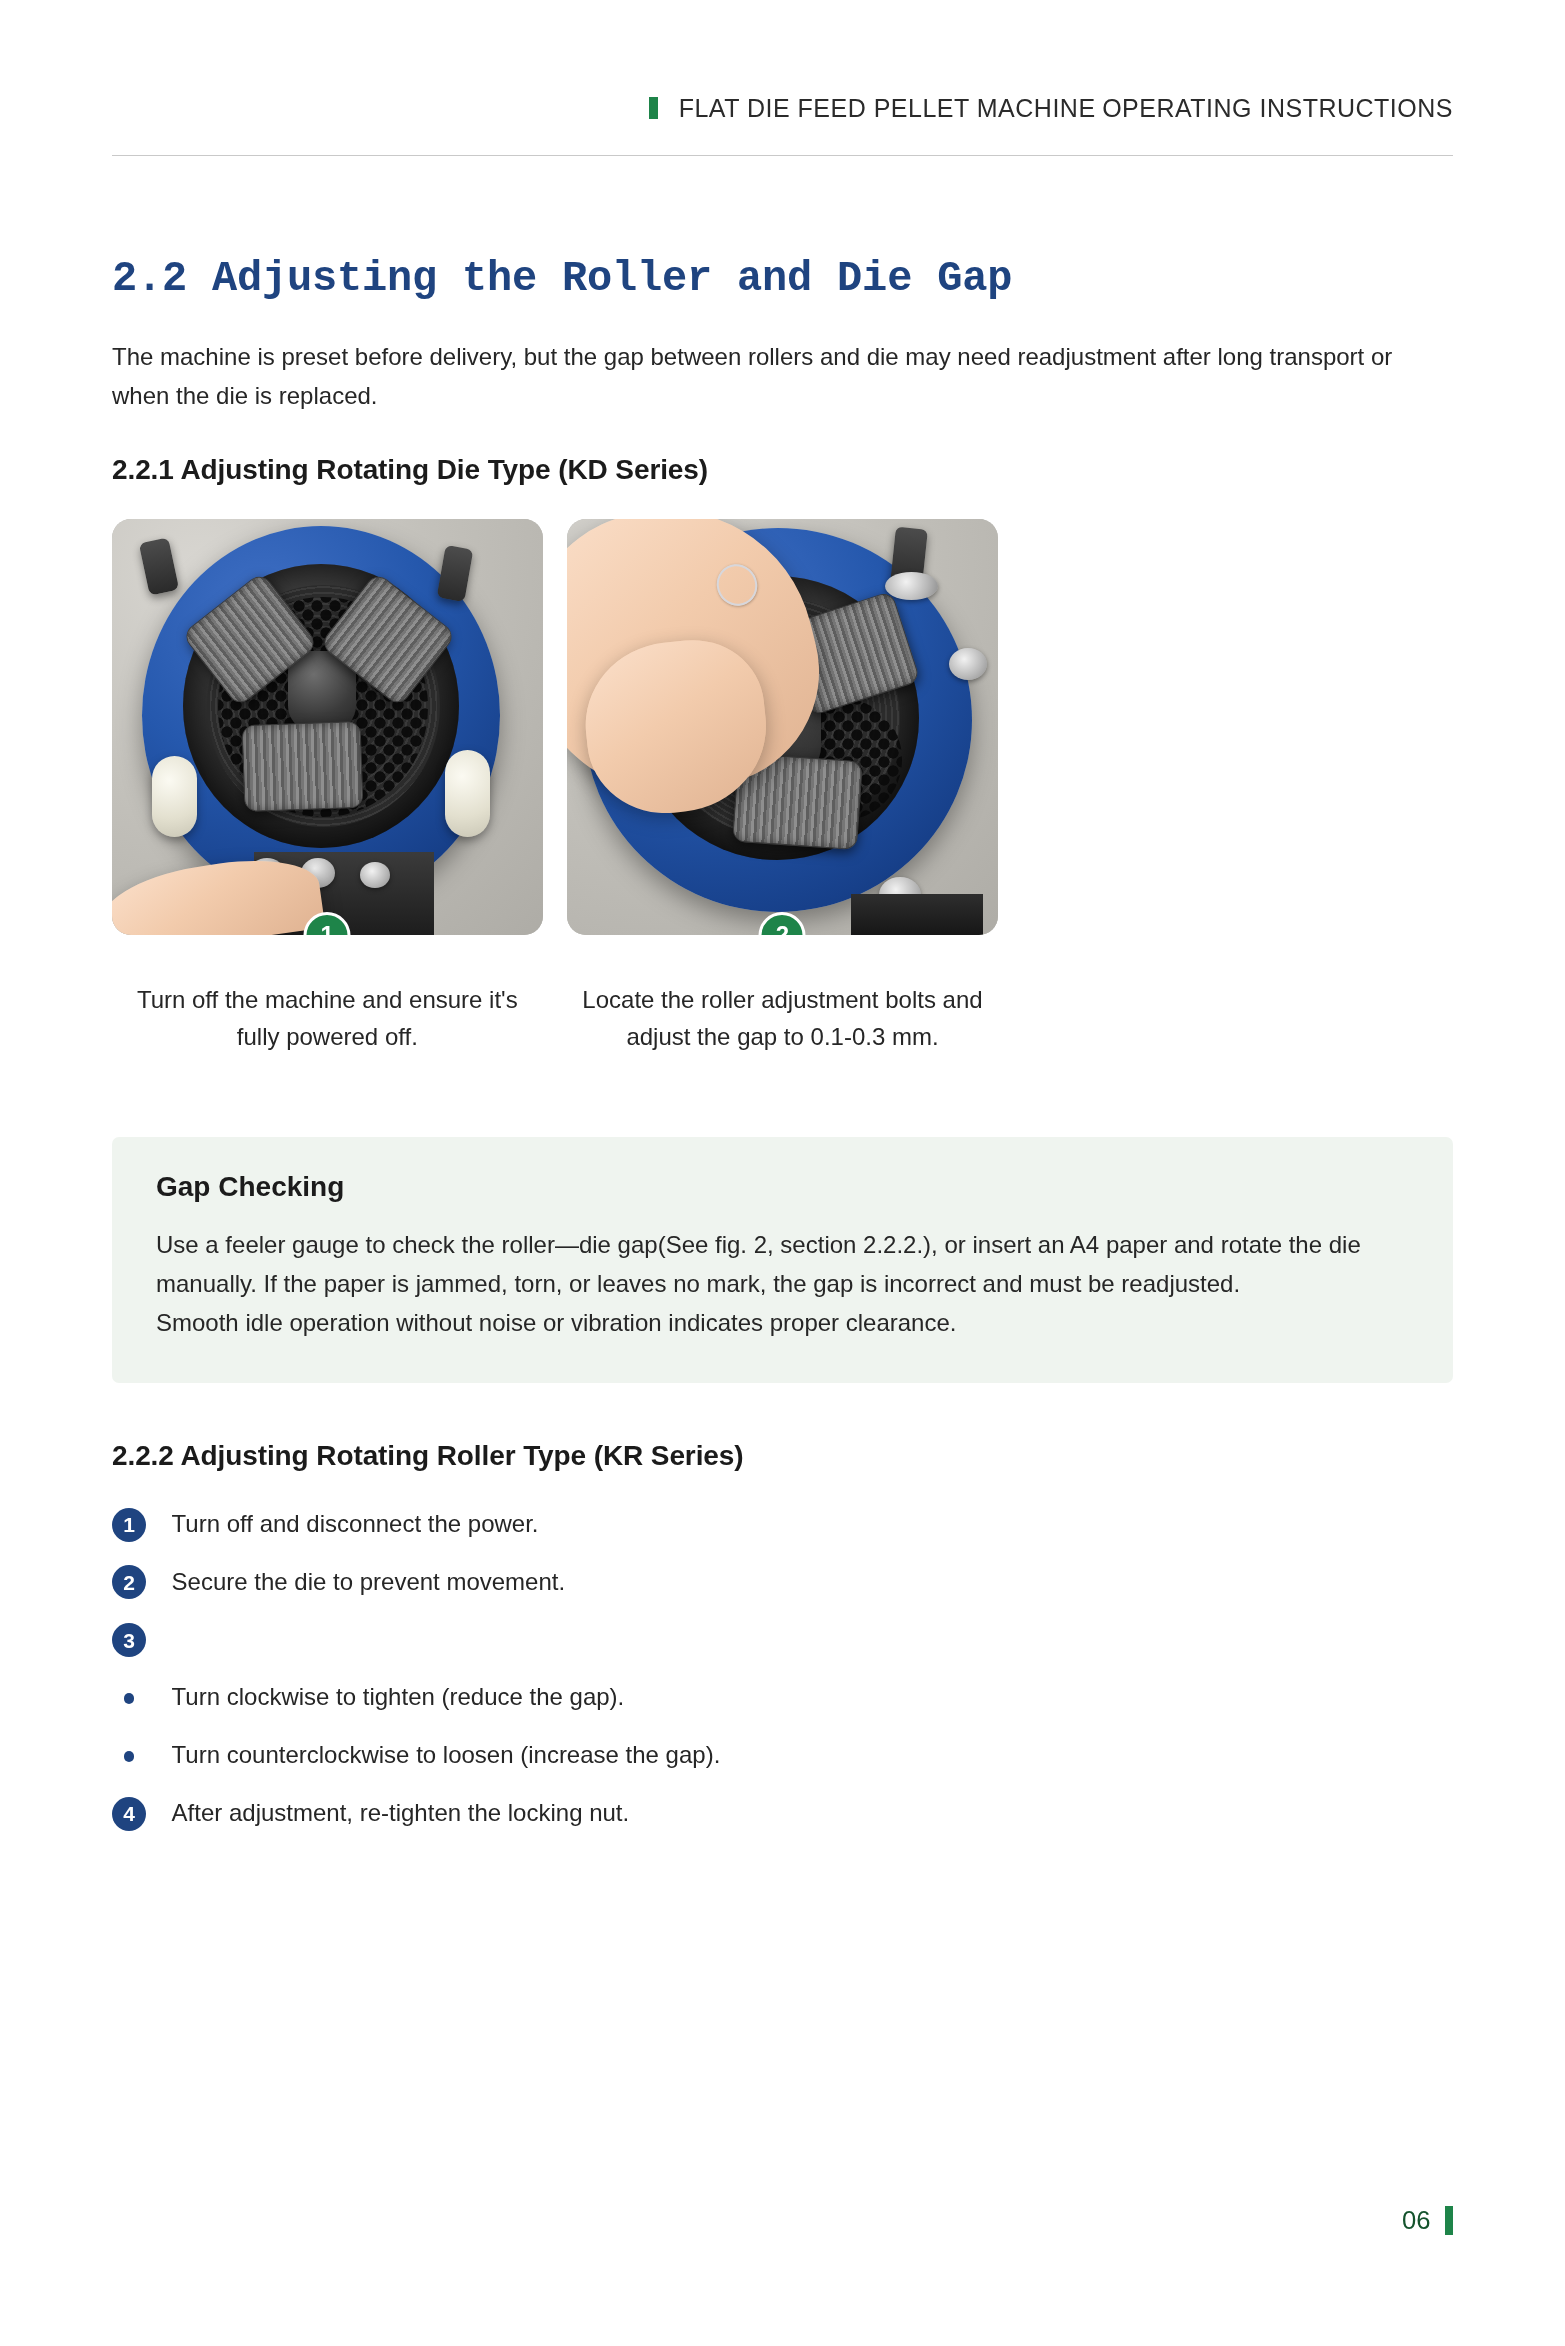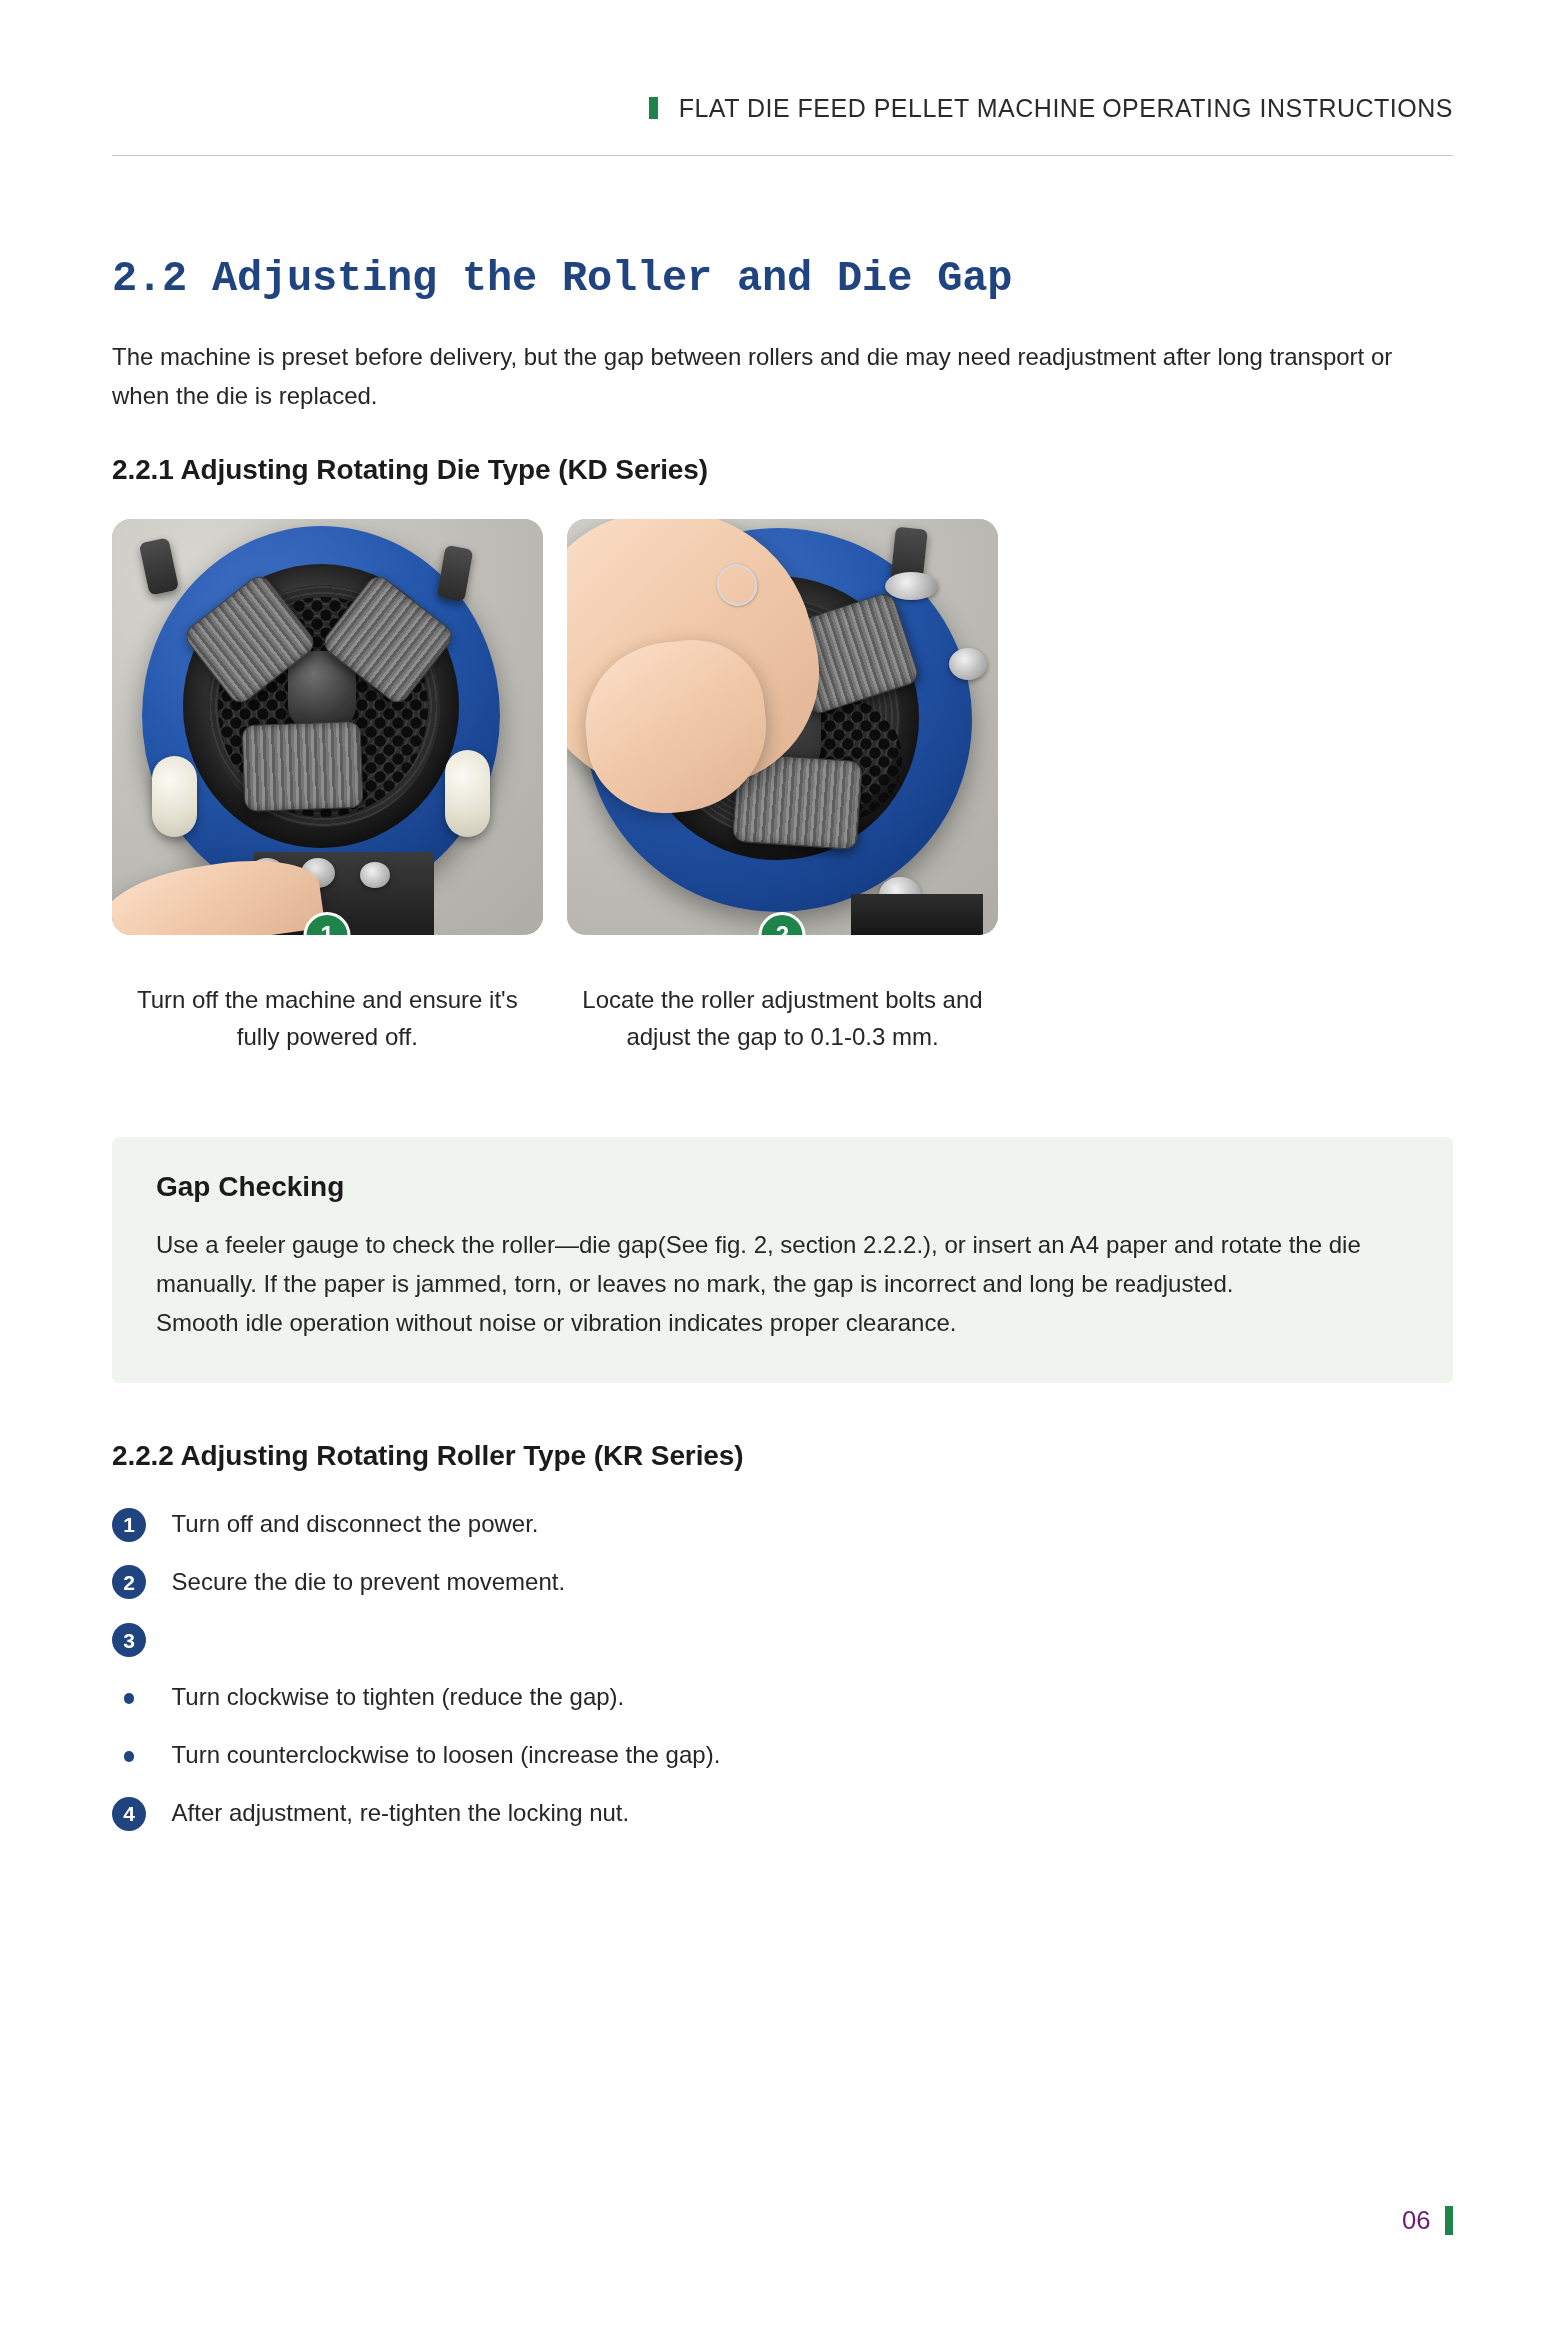--- a/index.html
+++ b/index.html
@@ -302,21 +302,21 @@
   .doc-footer {
     position: absolute;
     right: 112px;
     bottom: 112px;
     display: flex;
     align-items: center;
     gap: 14px;
   }
   .page-num {
     font-size: 25.6px;
-    color: #701a75;
+    color: #14532d;
   }
   .footer-bar {
     width: 8.5px; height: 29px;
     background: #1e8449;
   }
 </style>
 </head>
 <body>
 
 <div class="page">
@@ -386,21 +386,21 @@
       </div>
       <div class="photo-caption">Locate the roller adjustment bolts and adjust the gap to 0.1-0.3 mm.</div>
     </div>
 
 
   </div>
 
   <div class="callout">
     <div class="callout-title">Gap Checking</div>
     <div class="callout-body">
-      <span>Use a feeler gauge to check the roller—die gap(See fig. 2, section 2.2.2.), or insert an A4 paper and rotate the die manually. If the paper is jammed, torn, or leaves no mark, the gap is incorrect and long be readjusted.</span>
+      <span>Use a feeler gauge to check the roller—die gap(See fig. 2, section 2.2.2.), or insert an A4 paper and rotate the die manually. If the paper is jammed, torn, or leaves no mark, the gap is incorrect and must be readjusted.</span>
       <span class="line2">Smooth idle operation without noise or vibration indicates proper clearance.</span>
     </div>
   </div>
 
   <h2 class="subsection-title subsection-title-2">2.2.2 Adjusting Rotating Roller Type (KR Series)</h2>
 
   <div class="step-list">
 
     <div class="step-row">
       <div class="num-badge">1</div>

